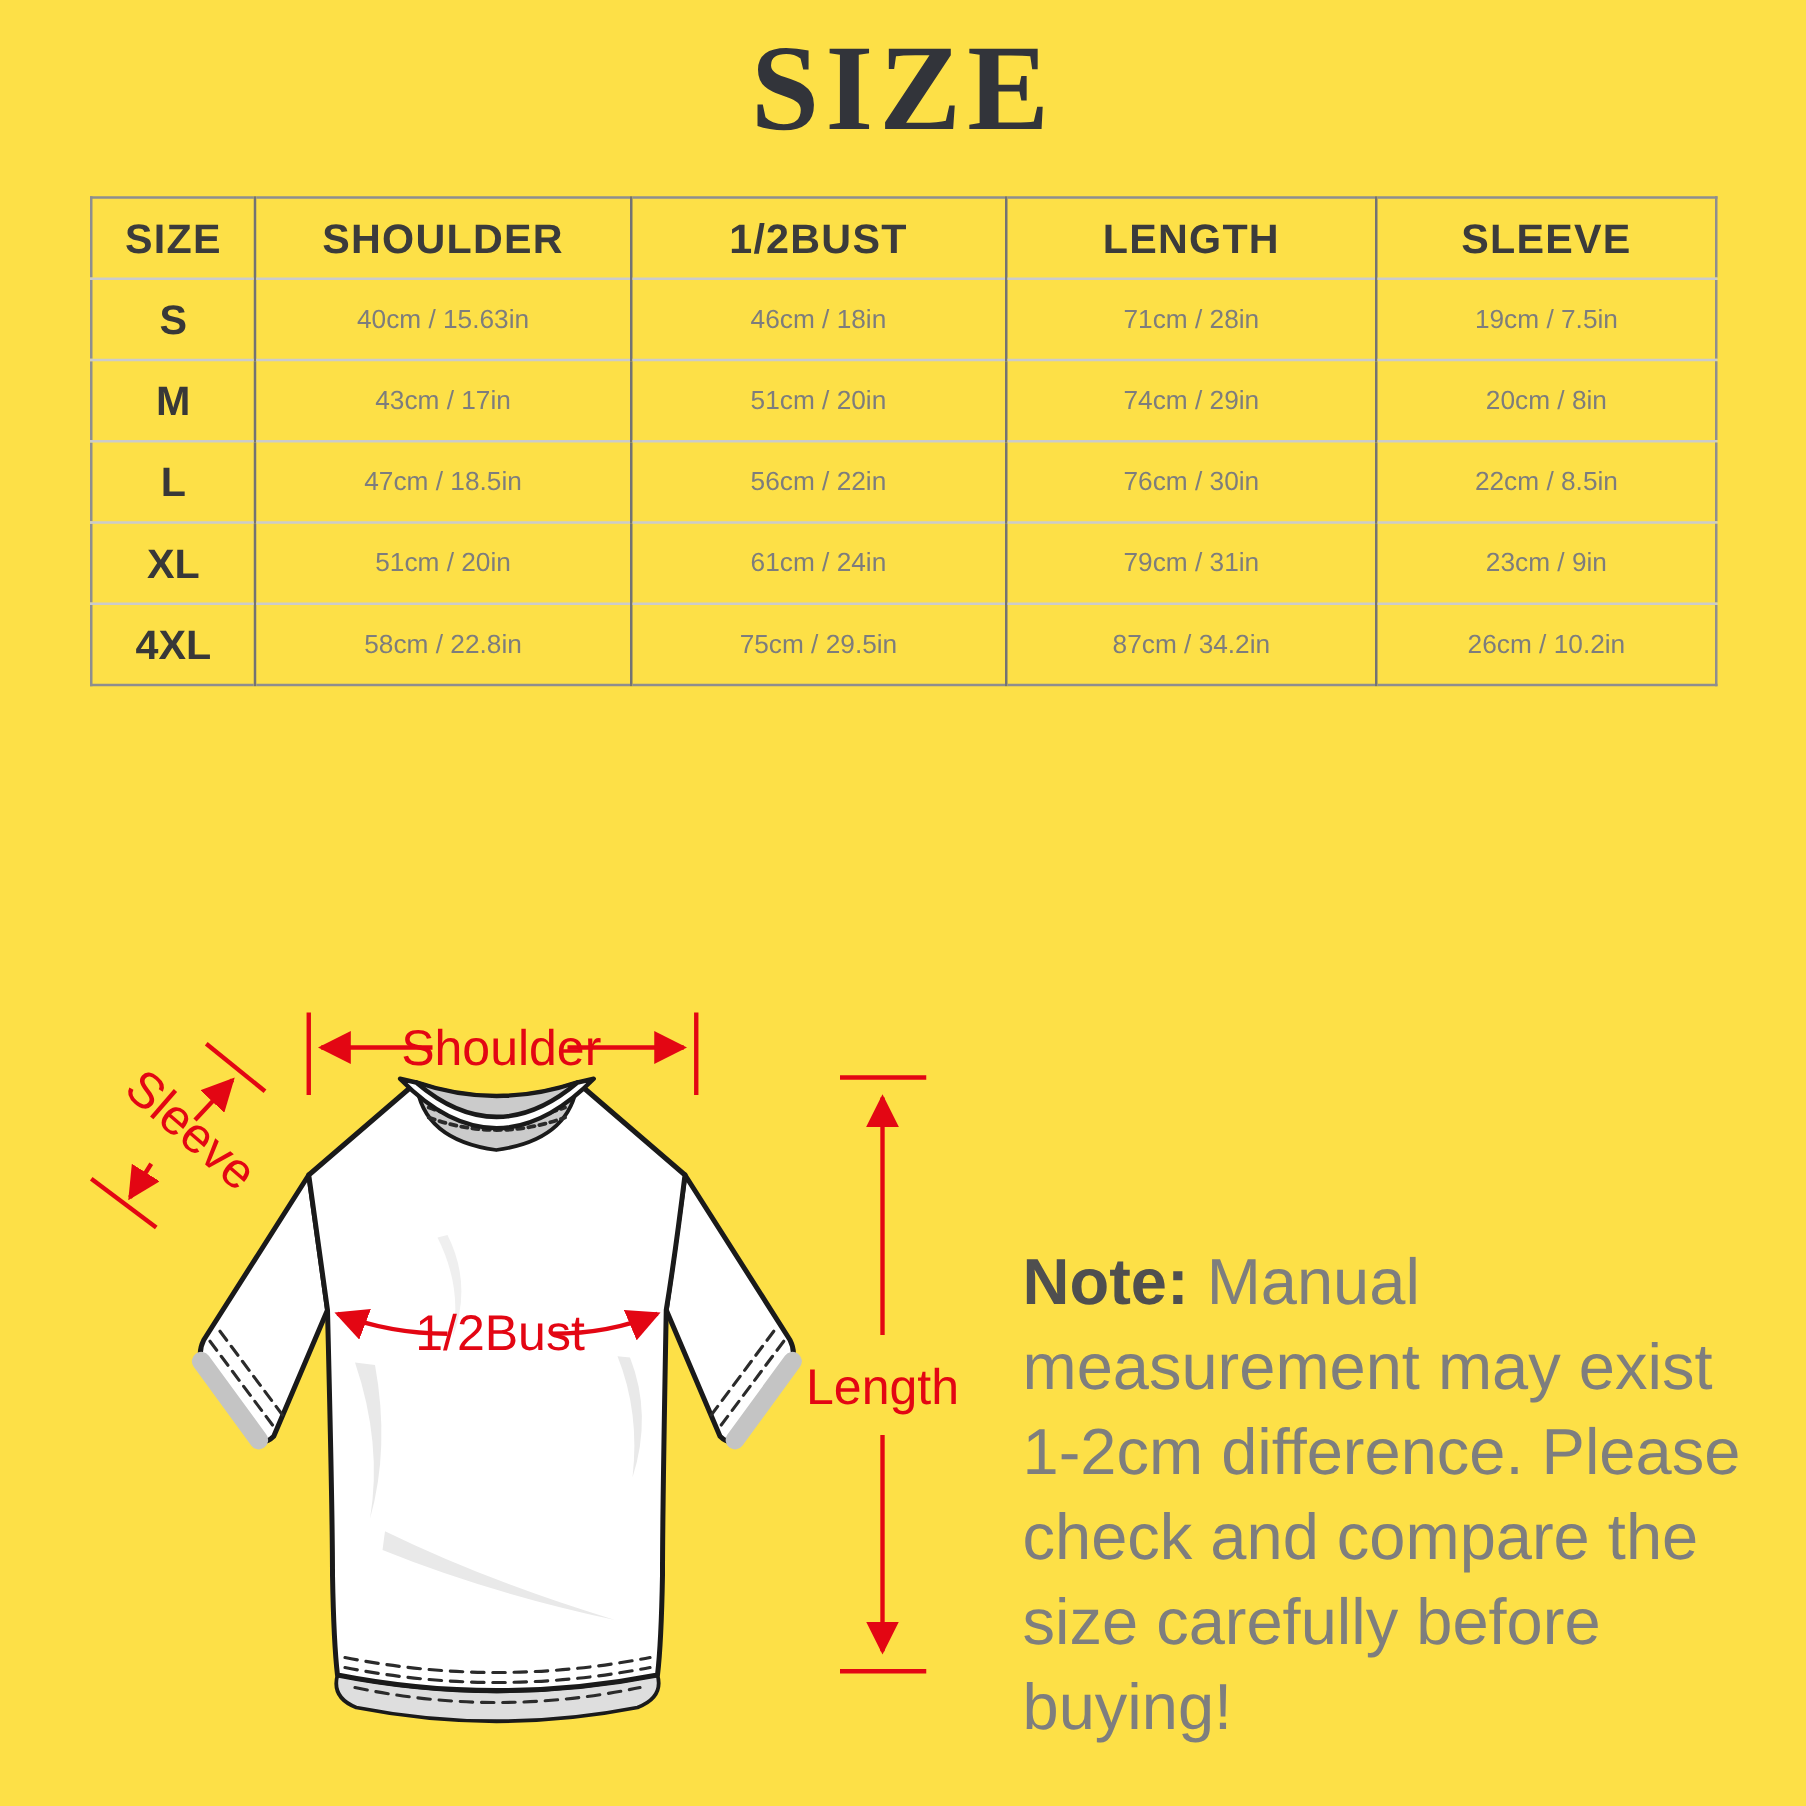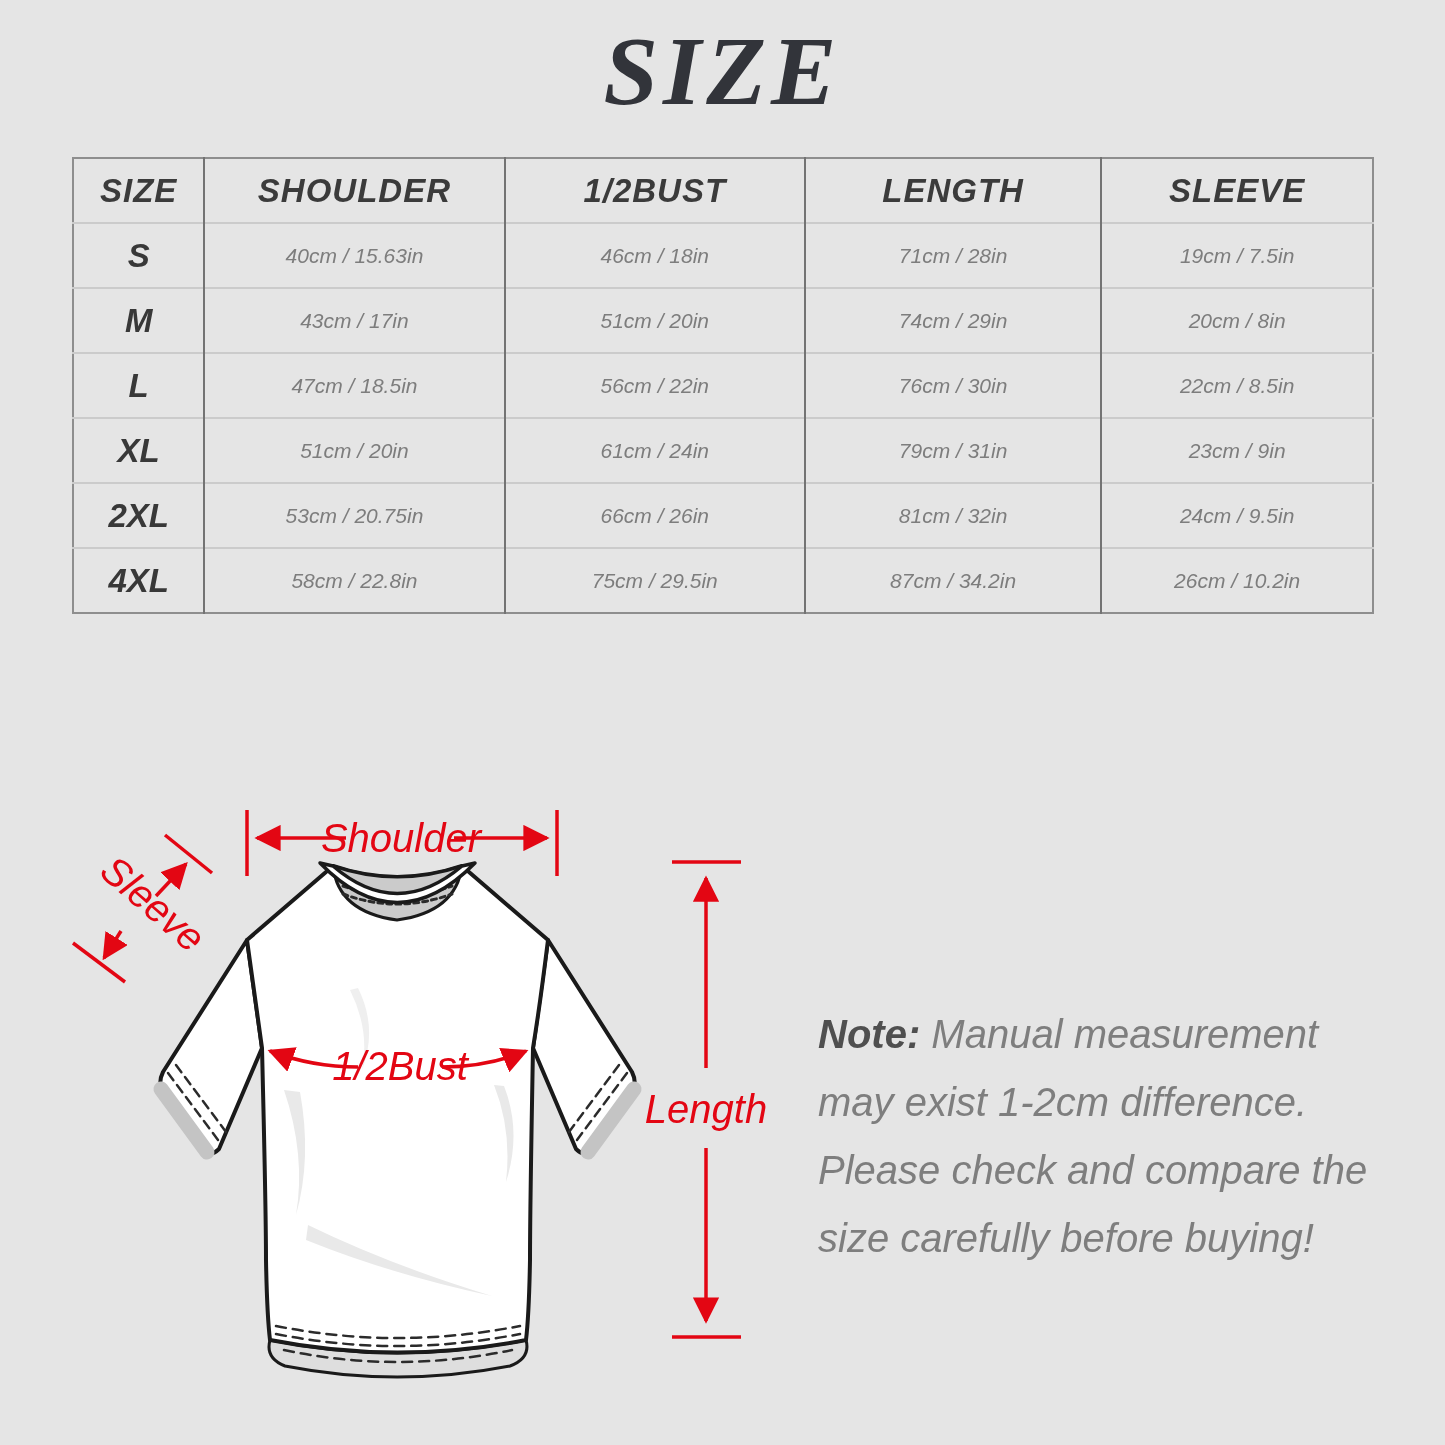--- a/index.html
+++ b/index.html
@@ -1,35 +1,35 @@
 <!DOCTYPE html>
 <html><head>
 <meta charset="utf-8">
 <style>
   html,body{margin:0;padding:0;background:#ffffff;}
-  .page{position:relative;width:1445px;height:1445px;background:#e5e5e5;overflow:hidden;
-        font-family:"Liberation Sans", sans-serif;font-style:italic;}
+  .page{position:relative;width:1445px;height:1445px;background:#fde047;overflow:hidden;
+        font-family:"Liberation Sans", sans-serif;}
   .title{position:absolute;top:22px;left:0;width:100%;text-align:center;margin:0;
          font-family:"Liberation Serif", serif;font-weight:bold;font-size:98px;
          color:#32343a;letter-spacing:5px;line-height:1.0;}
   table.size-table{position:absolute;left:72px;top:157px;width:1302px;
          border-collapse:collapse;table-layout:fixed;
          border:2px solid #8e8e8e;}
   .size-table th,.size-table td{border-left:2px solid #737373;text-align:center;
          vertical-align:middle;height:63px;padding:0;}
   .size-table th:first-child,.size-table td:first-child{border-left:none;}
   .size-table tbody td{border-top:2px solid #cbcbcb;}
   .size-table thead th{font-size:33px;font-weight:bold;color:#3b3b3b;letter-spacing:1px;}
   .size-table td{font-size:21px;color:#7d7d7d;}
   .size-table td.size-col{font-size:33px;font-weight:bold;color:#383838;}
   .col-size{width:10.1%;}.col-shoulder{width:23.1%;}.col-bust{width:23.1%;}
   .col-length{width:22.8%;}.col-sleeve{width:20.9%;}
   .figure{position:absolute;left:60px;top:790px;width:720px;height:620px;}
-  .note{position:absolute;left:818px;top:960px;width:578px;
-        font-size:40px;line-height:68px;color:#7e7e7e;}
+  .note{position:absolute;left:818px;top:940px;width:578px;
+        font-size:52px;line-height:68px;color:#7e7e7e;}
   .note .note-label{font-weight:bold;color:#4f4f4f;}
   .ann-text{font-family:"Liberation Sans", sans-serif;font-size:40px;}
 </style>
 </head>
 <body>
 
 <div class="page">
 
   <h1 class="title">SIZE</h1>
 
@@ -71,27 +71,20 @@
         <td>56cm / 22in</td>
         <td>76cm / 30in</td>
         <td>22cm / 8.5in</td>
       </tr>
       <tr>
         <td class="size-col">XL</td>
         <td>51cm / 20in</td>
         <td>61cm / 24in</td>
         <td>79cm / 31in</td>
         <td>23cm / 9in</td>
-      </tr>
-      <tr>
-        <td class="size-col">2XL</td>
-        <td>53cm / 20.75in</td>
-        <td>66cm / 26in</td>
-        <td>81cm / 32in</td>
-        <td>24cm / 9.5in</td>
       </tr>
       <tr>
         <td class="size-col">4XL</td>
         <td>58cm / 22.8in</td>
         <td>75cm / 29.5in</td>
         <td>87cm / 34.2in</td>
         <td>26cm / 10.2in</td>
       </tr>
     </tbody>
   </table>

